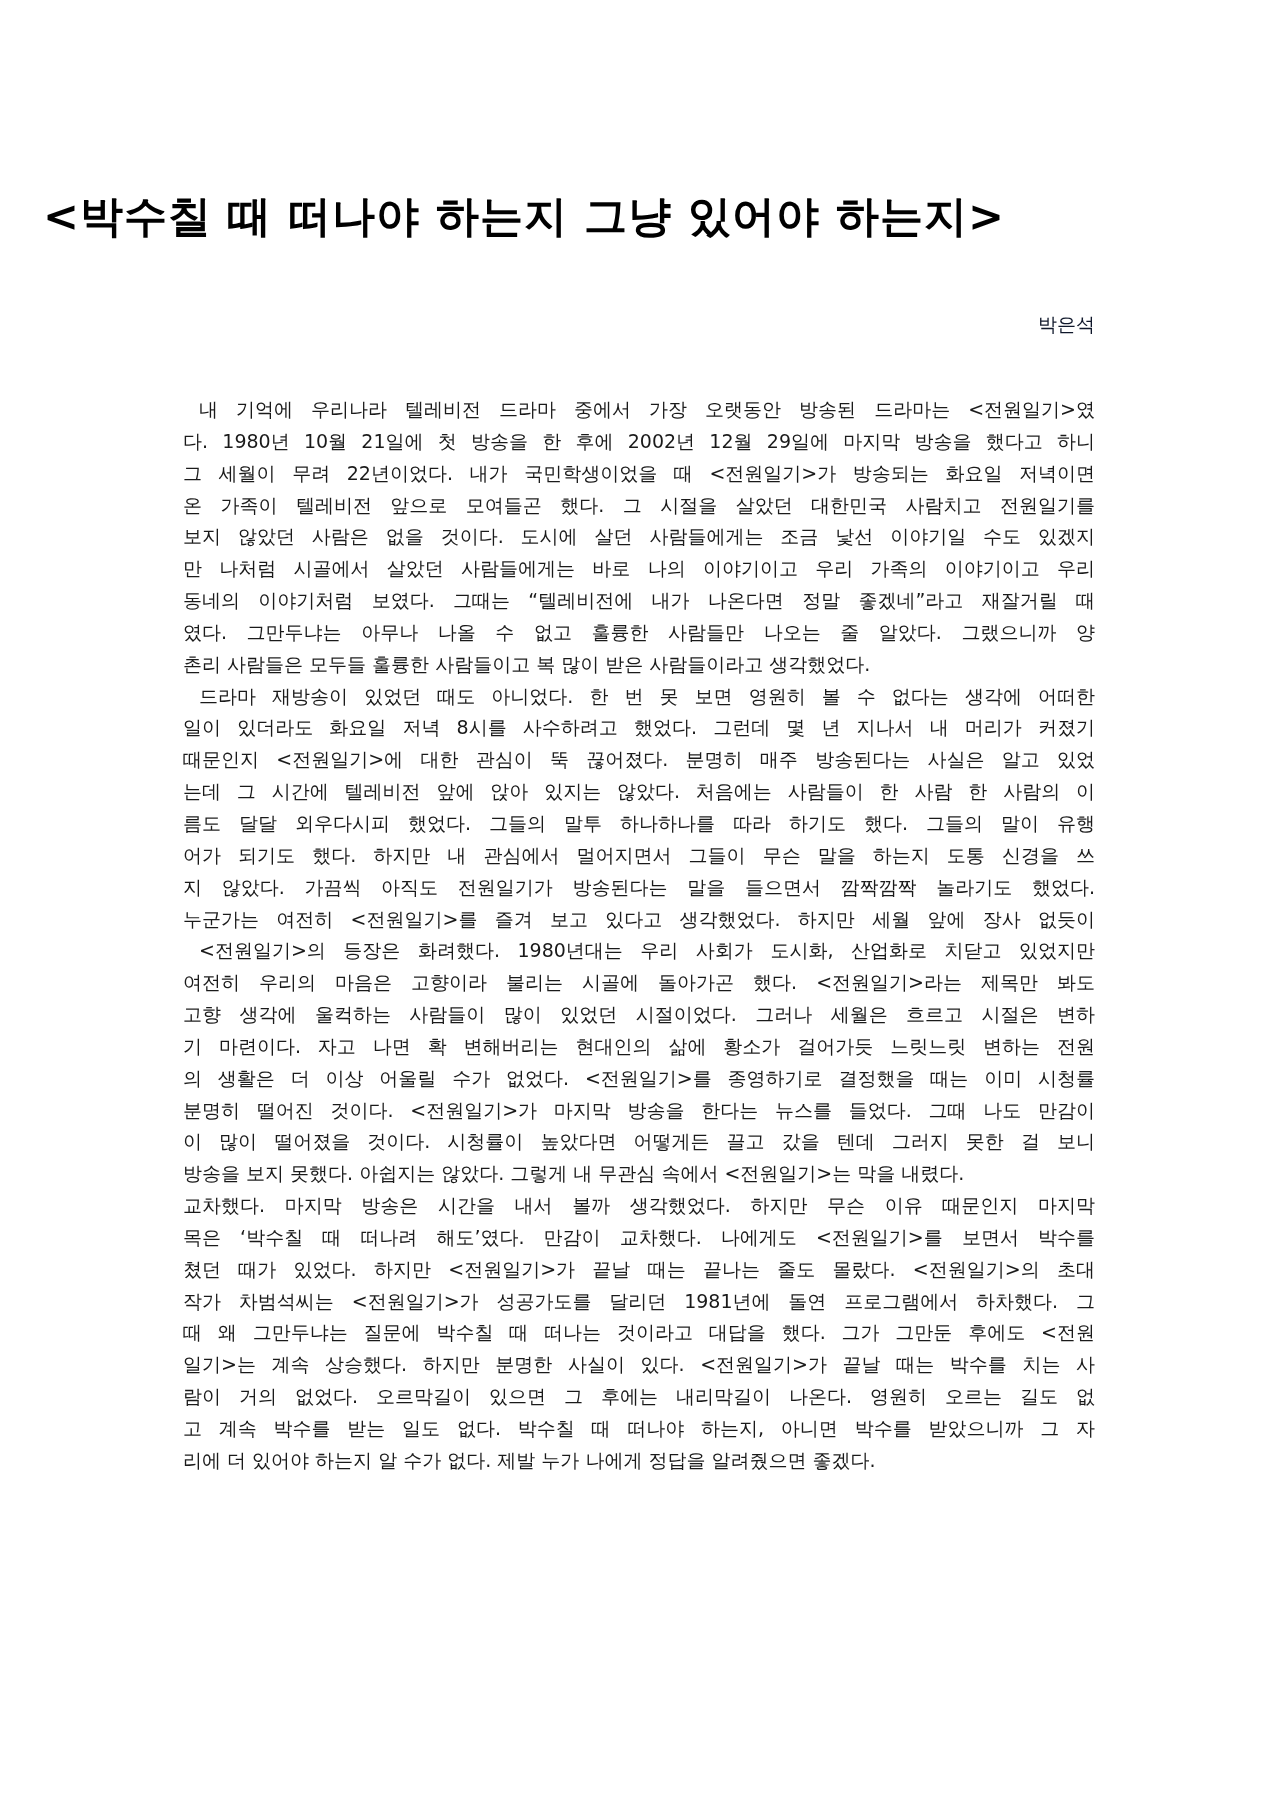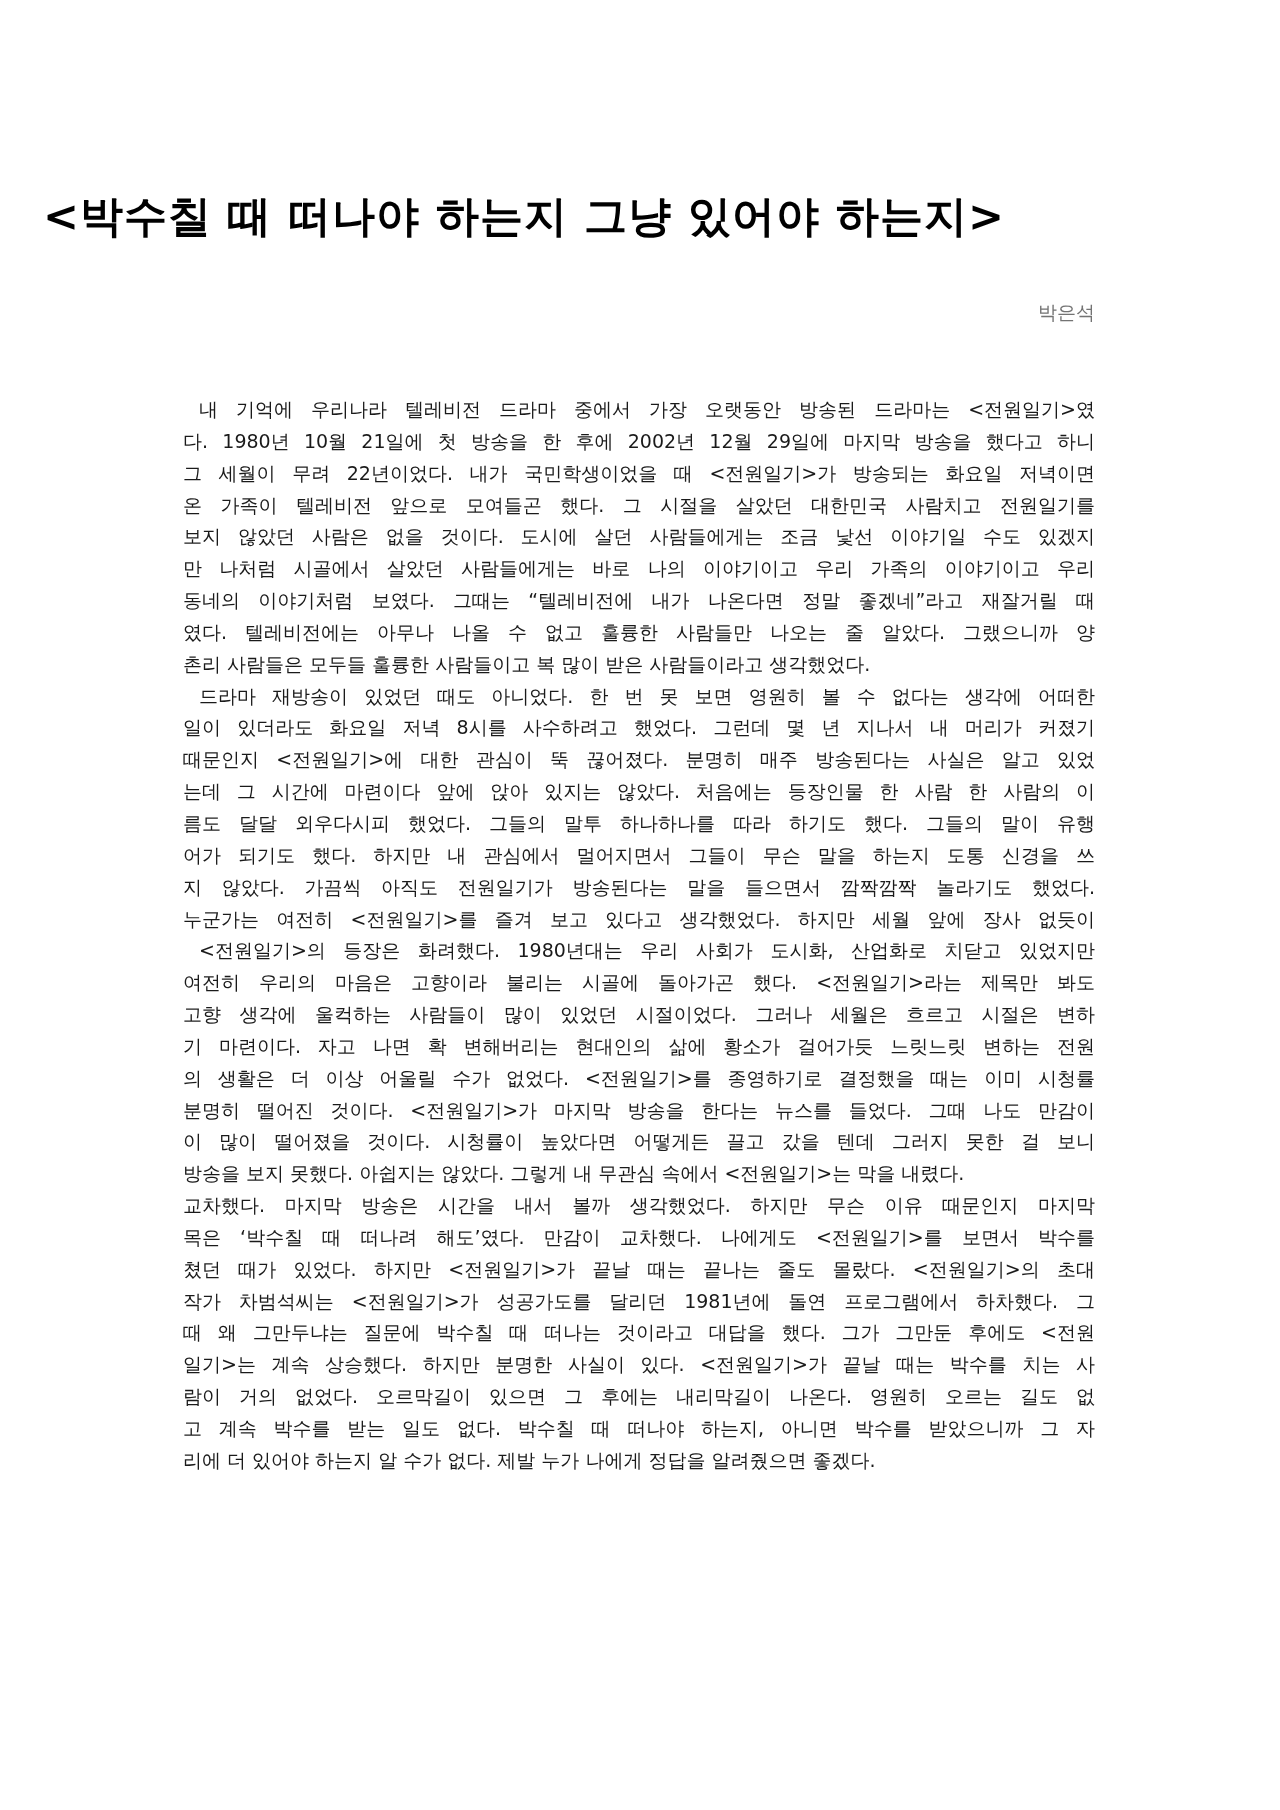--- a/index.html
+++ b/index.html
@@ -1,21 +1,21 @@
 <!DOCTYPE html>
 <html><head>
 <meta charset="utf-8">
 <style>
   html, body { margin: 0; padding: 0; background: #ffffff; }
   body { width: 1280px; height: 1810px; position: relative; overflow: hidden;
          font-family: "DejaVu Sans", "Liberation Sans", sans-serif; color: #111; }
   .page { position: absolute; left: 0; top: 0; width: 1280px; height: 1810px; background: #fff; }
   .title { position: absolute; left: 0; width: 1048px; top: 188px; text-align: center;
            font-size: 43px; font-weight: bold; letter-spacing: 1px; color: #000; }
-  .author { position: absolute; right: 185px; top: 300px; font-size: 19px; color: #737373; }
+  .author { position: absolute; right: 185px; top: 312px; font-size: 19px; color: #0f172a; }
   .body { position: absolute; left: 183px; top: 394px; width: 912px; }
   .line { height: 31.85px; line-height: 31.85px; font-size: 19px; white-space: nowrap;
           text-align: justify; text-align-last: justify; color: #1a1a1a; overflow: hidden; }
   .line.last { text-align-last: left; }
   .line.indent { padding-left: 16px; }
 </style>
 </head>
 <body>
 
 <div class="page">
@@ -23,28 +23,28 @@
   <div class="author">박은석</div>
   <div class="body" id="doc-body">
       <div>
         <div class="line indent">내 기억에 우리나라 텔레비전 드라마 중에서 가장 오랫동안 방송된 드라마는 &lt;전원일기&gt;였</div>
         <div class="line">다. 1980년 10월 21일에 첫 방송을 한 후에 2002년 12월 29일에 마지막 방송을 했다고 하니</div>
         <div class="line">그 세월이 무려 22년이었다. 내가 국민학생이었을 때 &lt;전원일기&gt;가 방송되는 화요일 저녁이면</div>
         <div class="line">온 가족이 텔레비전 앞으로 모여들곤 했다. 그 시절을 살았던 대한민국 사람치고 전원일기를</div>
         <div class="line">보지 않았던 사람은 없을 것이다. 도시에 살던 사람들에게는 조금 낯선 이야기일 수도 있겠지</div>
         <div class="line">만 나처럼 시골에서 살았던 사람들에게는 바로 나의 이야기이고 우리 가족의 이야기이고 우리</div>
         <div class="line">동네의 이야기처럼 보였다. 그때는 “텔레비전에 내가 나온다면 정말 좋겠네”라고 재잘거릴 때</div>
-        <div class="line">였다. 텔레비전에는 아무나 나올 수 없고 훌륭한 사람들만 나오는 줄 알았다. 그랬으니까 양</div>
+        <div class="line">였다. 그만두냐는 아무나 나올 수 없고 훌륭한 사람들만 나오는 줄 알았다. 그랬으니까 양</div>
         <div class="line last">촌리 사람들은 모두들 훌륭한 사람들이고 복 많이 받은 사람들이라고 생각했었다.</div>
       </div>
       <div>
         <div class="line indent">드라마 재방송이 있었던 때도 아니었다. 한 번 못 보면 영원히 볼 수 없다는 생각에 어떠한</div>
         <div class="line">일이 있더라도 화요일 저녁 8시를 사수하려고 했었다. 그런데 몇 년 지나서 내 머리가 커졌기</div>
         <div class="line">때문인지 &lt;전원일기&gt;에 대한 관심이 뚝 끊어졌다. 분명히 매주 방송된다는 사실은 알고 있었</div>
-        <div class="line">는데 그 시간에 마련이다 앞에 앉아 있지는 않았다. 처음에는 등장인물 한 사람 한 사람의 이</div>
+        <div class="line">는데 그 시간에 텔레비전 앞에 앉아 있지는 않았다. 처음에는 사람들이 한 사람 한 사람의 이</div>
         <div class="line">름도 달달 외우다시피 했었다. 그들의 말투 하나하나를 따라 하기도 했다. 그들의 말이 유행</div>
         <div class="line">어가 되기도 했다. 하지만 내 관심에서 멀어지면서 그들이 무슨 말을 하는지 도통 신경을 쓰</div>
         <div class="line">지 않았다. 가끔씩 아직도 전원일기가 방송된다는 말을 들으면서 깜짝깜짝 놀라기도 했었다.</div>
         <div class="line">누군가는 여전히 &lt;전원일기&gt;를 즐겨 보고 있다고 생각했었다. 하지만 세월 앞에 장사 없듯이</div>
       </div>
       <div>
         <div class="line indent">&lt;전원일기&gt;의 등장은 화려했다. 1980년대는 우리 사회가 도시화, 산업화로 치닫고 있었지만</div>
         <div class="line">여전히 우리의 마음은 고향이라 불리는 시골에 돌아가곤 했다. &lt;전원일기&gt;라는 제목만 봐도</div>
         <div class="line">고향 생각에 울컥하는 사람들이 많이 있었던 시절이었다. 그러나 세월은 흐르고 시절은 변하</div>
         <div class="line">기 마련이다. 자고 나면 확 변해버리는 현대인의 삶에 황소가 걸어가듯 느릿느릿 변하는 전원</div>

